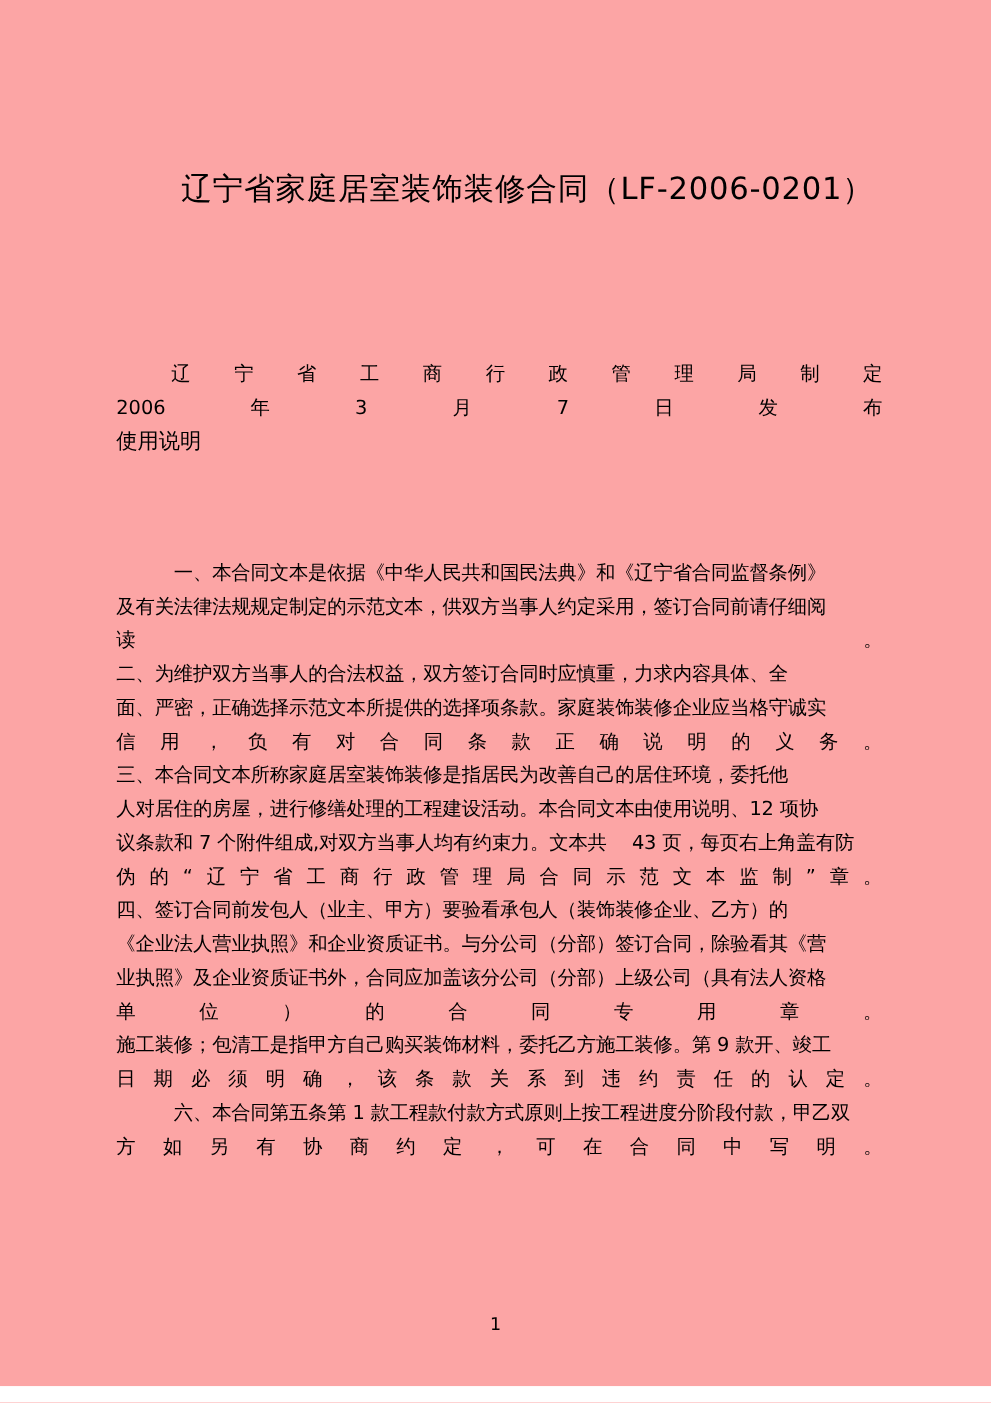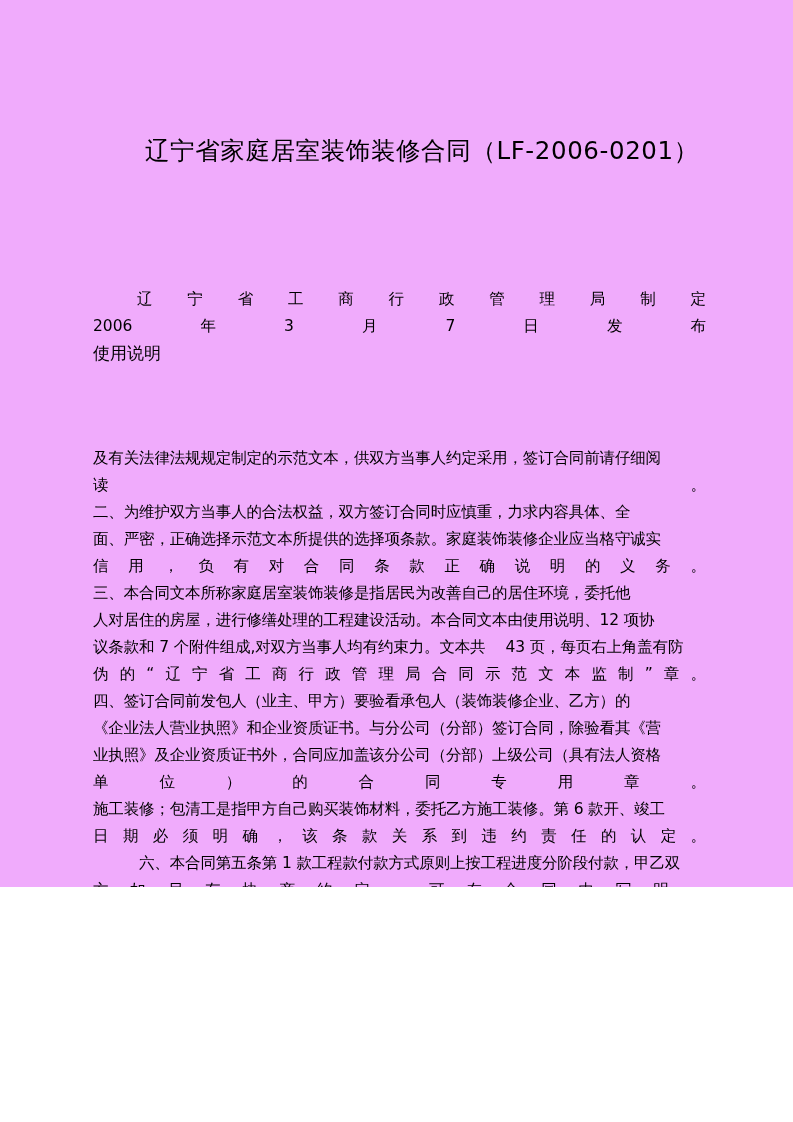--- a/index.html
+++ b/index.html
@@ -7,22 +7,22 @@
     padding: 0;
     background: #ffffff;
   }
   body {
     font-family: "DejaVu Sans", "Liberation Sans", sans-serif;
     color: #000000;
   }
   .page {
     position: relative;
     width: 793px;
-    height: 887px;
-    background: #f0abfc;
+    height: 1109px;
+    background: #fca5a5;
     overflow: hidden;
     box-sizing: border-box;
   }
 
   
   .doc-title {
     position: absolute;
     left: 145px;
     top: 136px;
     font-size: 24.5px;
@@ -134,20 +134,21 @@
       <span>日</span>
       <span>发</span>
       <span>布</span>
     </div>
     <div class="plain-line">使用说明</div>
   </div>
 
   <div class="body-block">
 
     <div class="para">
+      <div class="line indent tight">一、本合同文本是依据《中华人民共和国民法典》和《辽宁省合同监督条例》</div>
       <div class="line tight">及有关法律法规规定制定的示范文本，供双方当事人约定采用，签订合同前请仔细阅</div>
       <div class="dot-end">
         <span>读</span>
         <span>。</span>
       </div>
     </div>
 
     <div class="para">
       <div class="line tight">二、为维护双方当事人的合法权益，双方签订合同时应慎重，力求内容具体、全</div>
       <div class="line tight">面、严密，正确选择示范文本所提供的选择项条款。家庭装饰装修企业应当格守诚实</div>
@@ -217,21 +218,21 @@
         <span>合</span>
         <span>同</span>
         <span>专</span>
         <span>用</span>
         <span>章</span>
         <span>。</span>
       </div>
     </div>
 
     <div class="para">
-      <div class="line tight">施工装修；包清工是指甲方自己购买装饰材料，委托乙方施工装修。第 6 款开、竣工</div>
+      <div class="line tight">施工装修；包清工是指甲方自己购买装饰材料，委托乙方施工装修。第 9 款开、竣工</div>
       <div class="line justify">
         <span>日</span>
         <span>期</span>
         <span>必</span>
         <span>须</span>
         <span>明</span>
         <span>确</span>
         <span>，</span>
         <span>该</span>
         <span>条</span>

